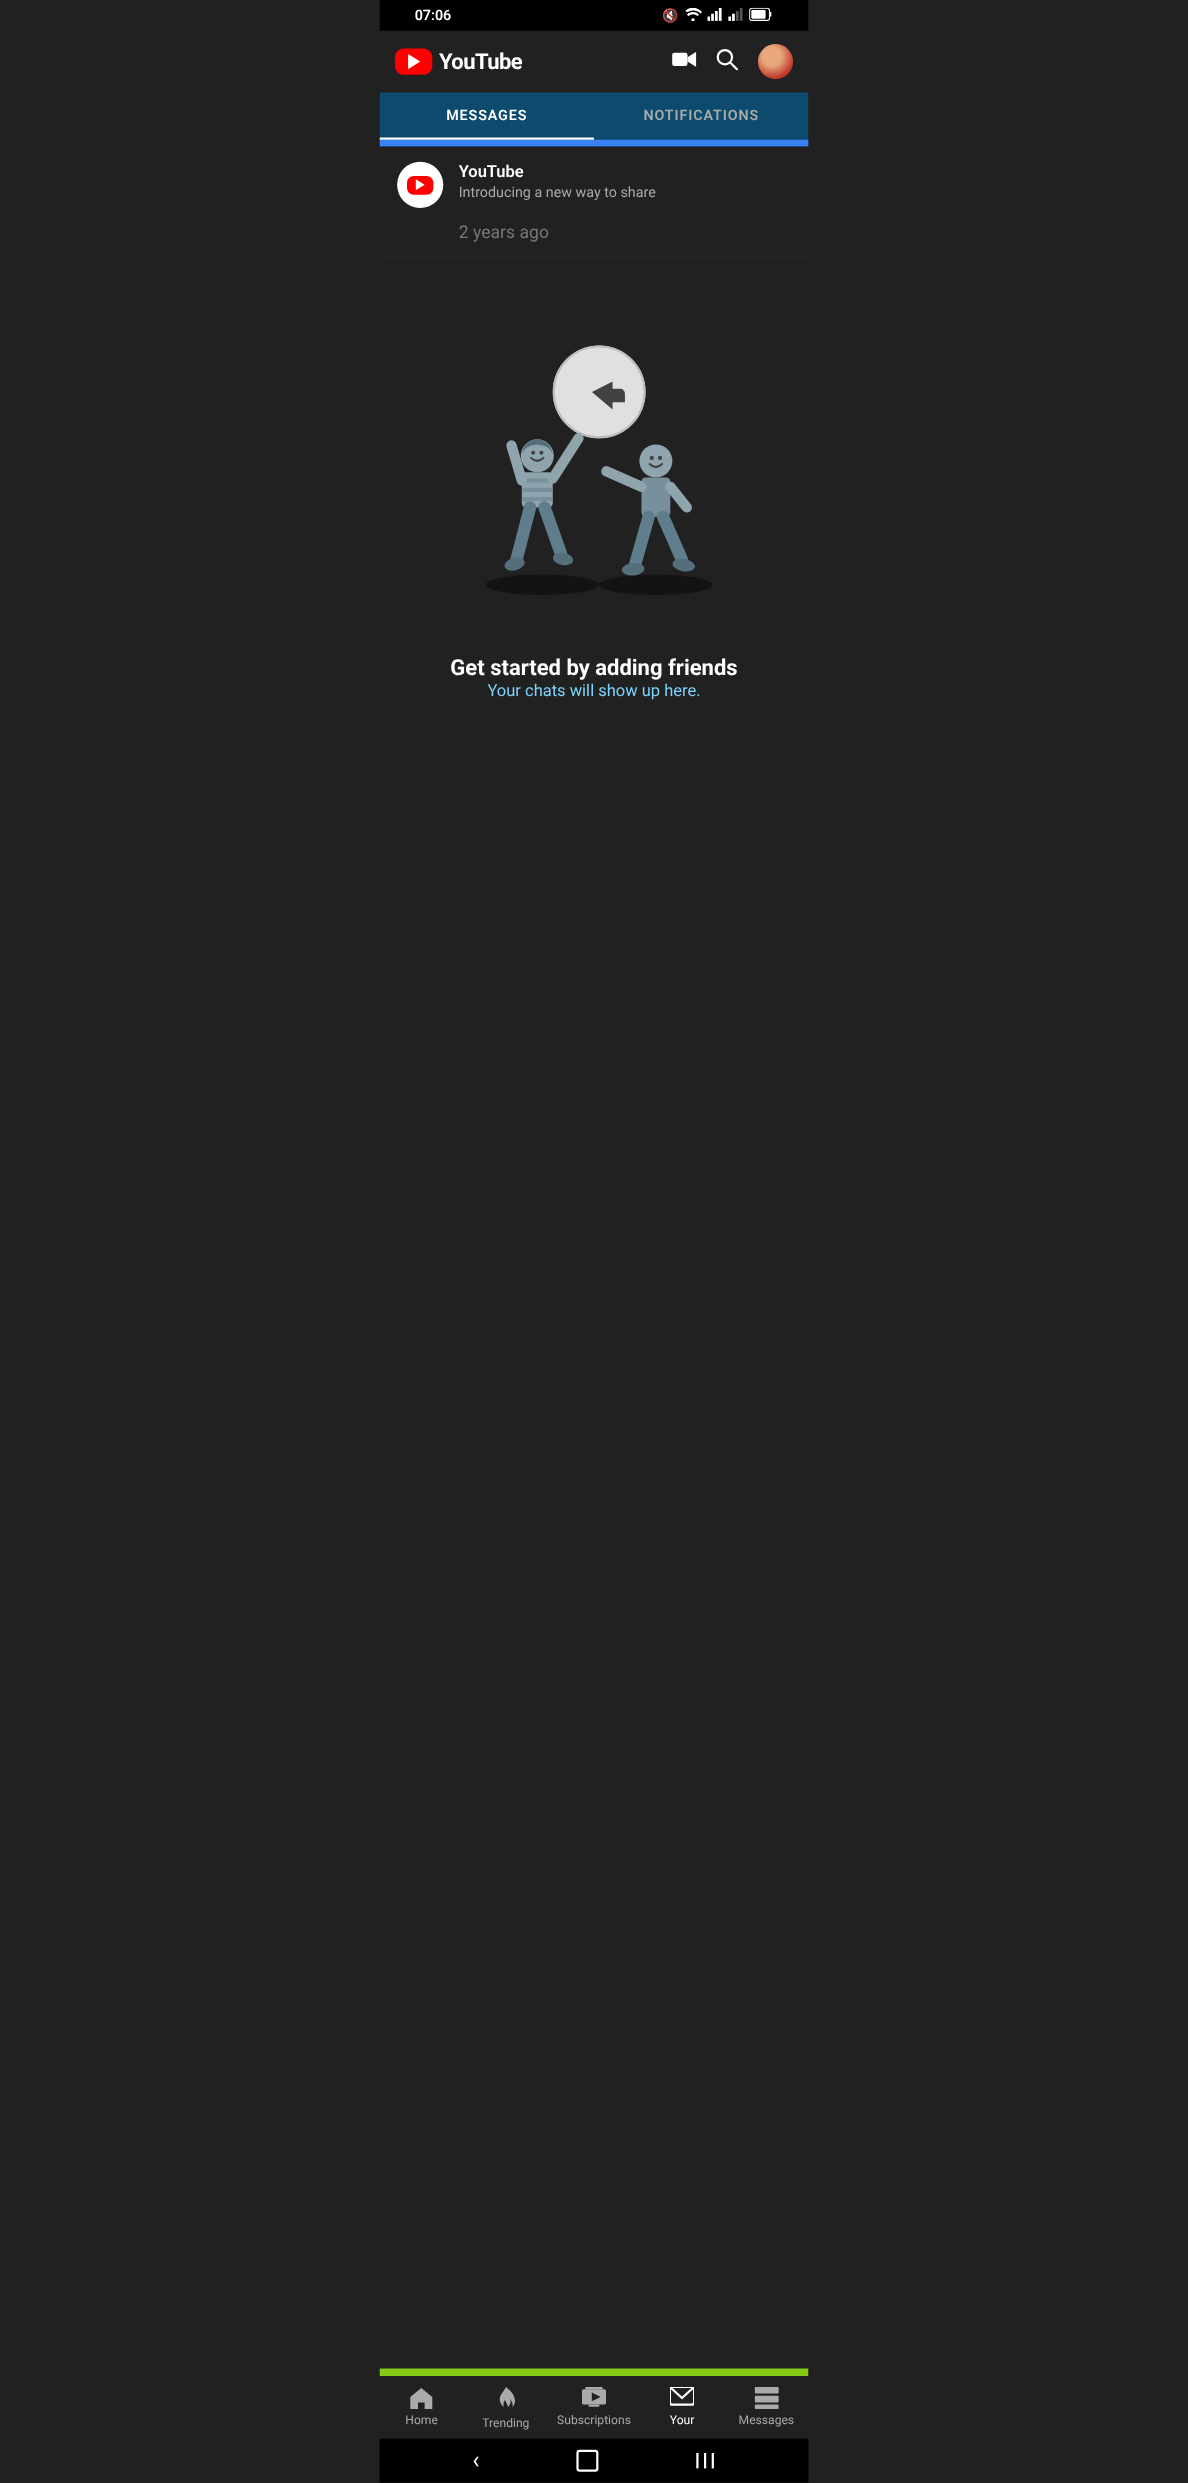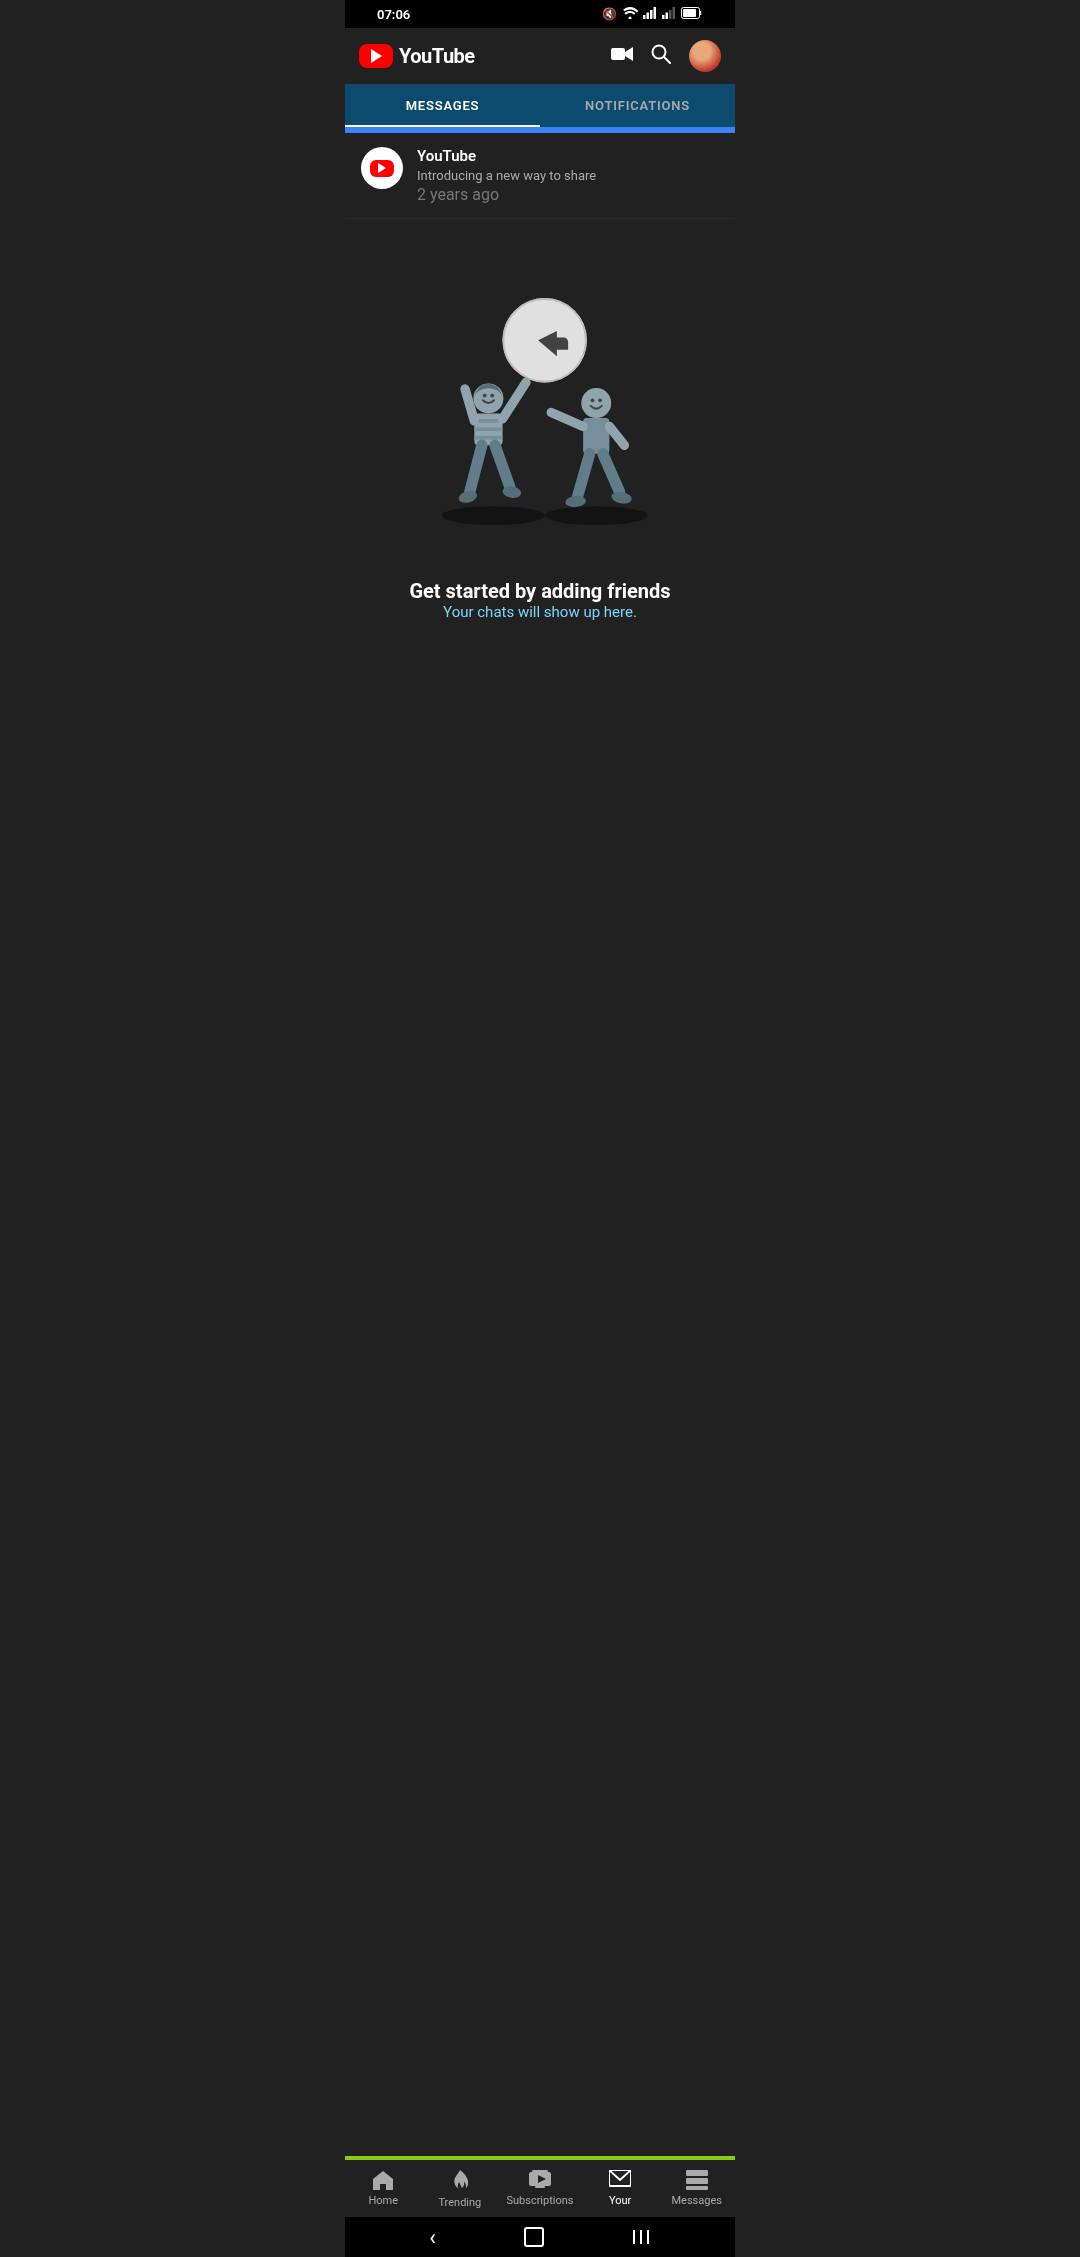--- a/index.html
+++ b/index.html
@@ -211,21 +211,21 @@
     }
     .msg-sender {
       font-size: 15px;
       font-weight: 600;
       color: #fff;
       margin-bottom: 3px;
     }
     .msg-preview {
       font-size: 13px;
       color: #aaa;
-      margin-bottom: 2px;
+      margin-bottom: 18px;
     }
     .msg-time {
       font-size: 16px;
       color: #777;
     }
 
     
     .illustration-area {
       display: flex;
       flex-direction: column;
@@ -254,21 +254,21 @@
     }
 
     
     .bottom-nav {
       position: fixed;
       bottom: 40px;
       left: 50%;
       transform: translateX(-50%);
       width: 390px;
       background: #212121;
-      border-top: 4px solid #84cc16;
+      border-top: 7px solid #84cc16;
       display: flex;
       justify-content: space-around;
       padding: 10px 0 8px;
     }
     .nav-item {
       display: flex;
       flex-direction: column;
       align-items: center;
       gap: 4px;
       cursor: pointer;

